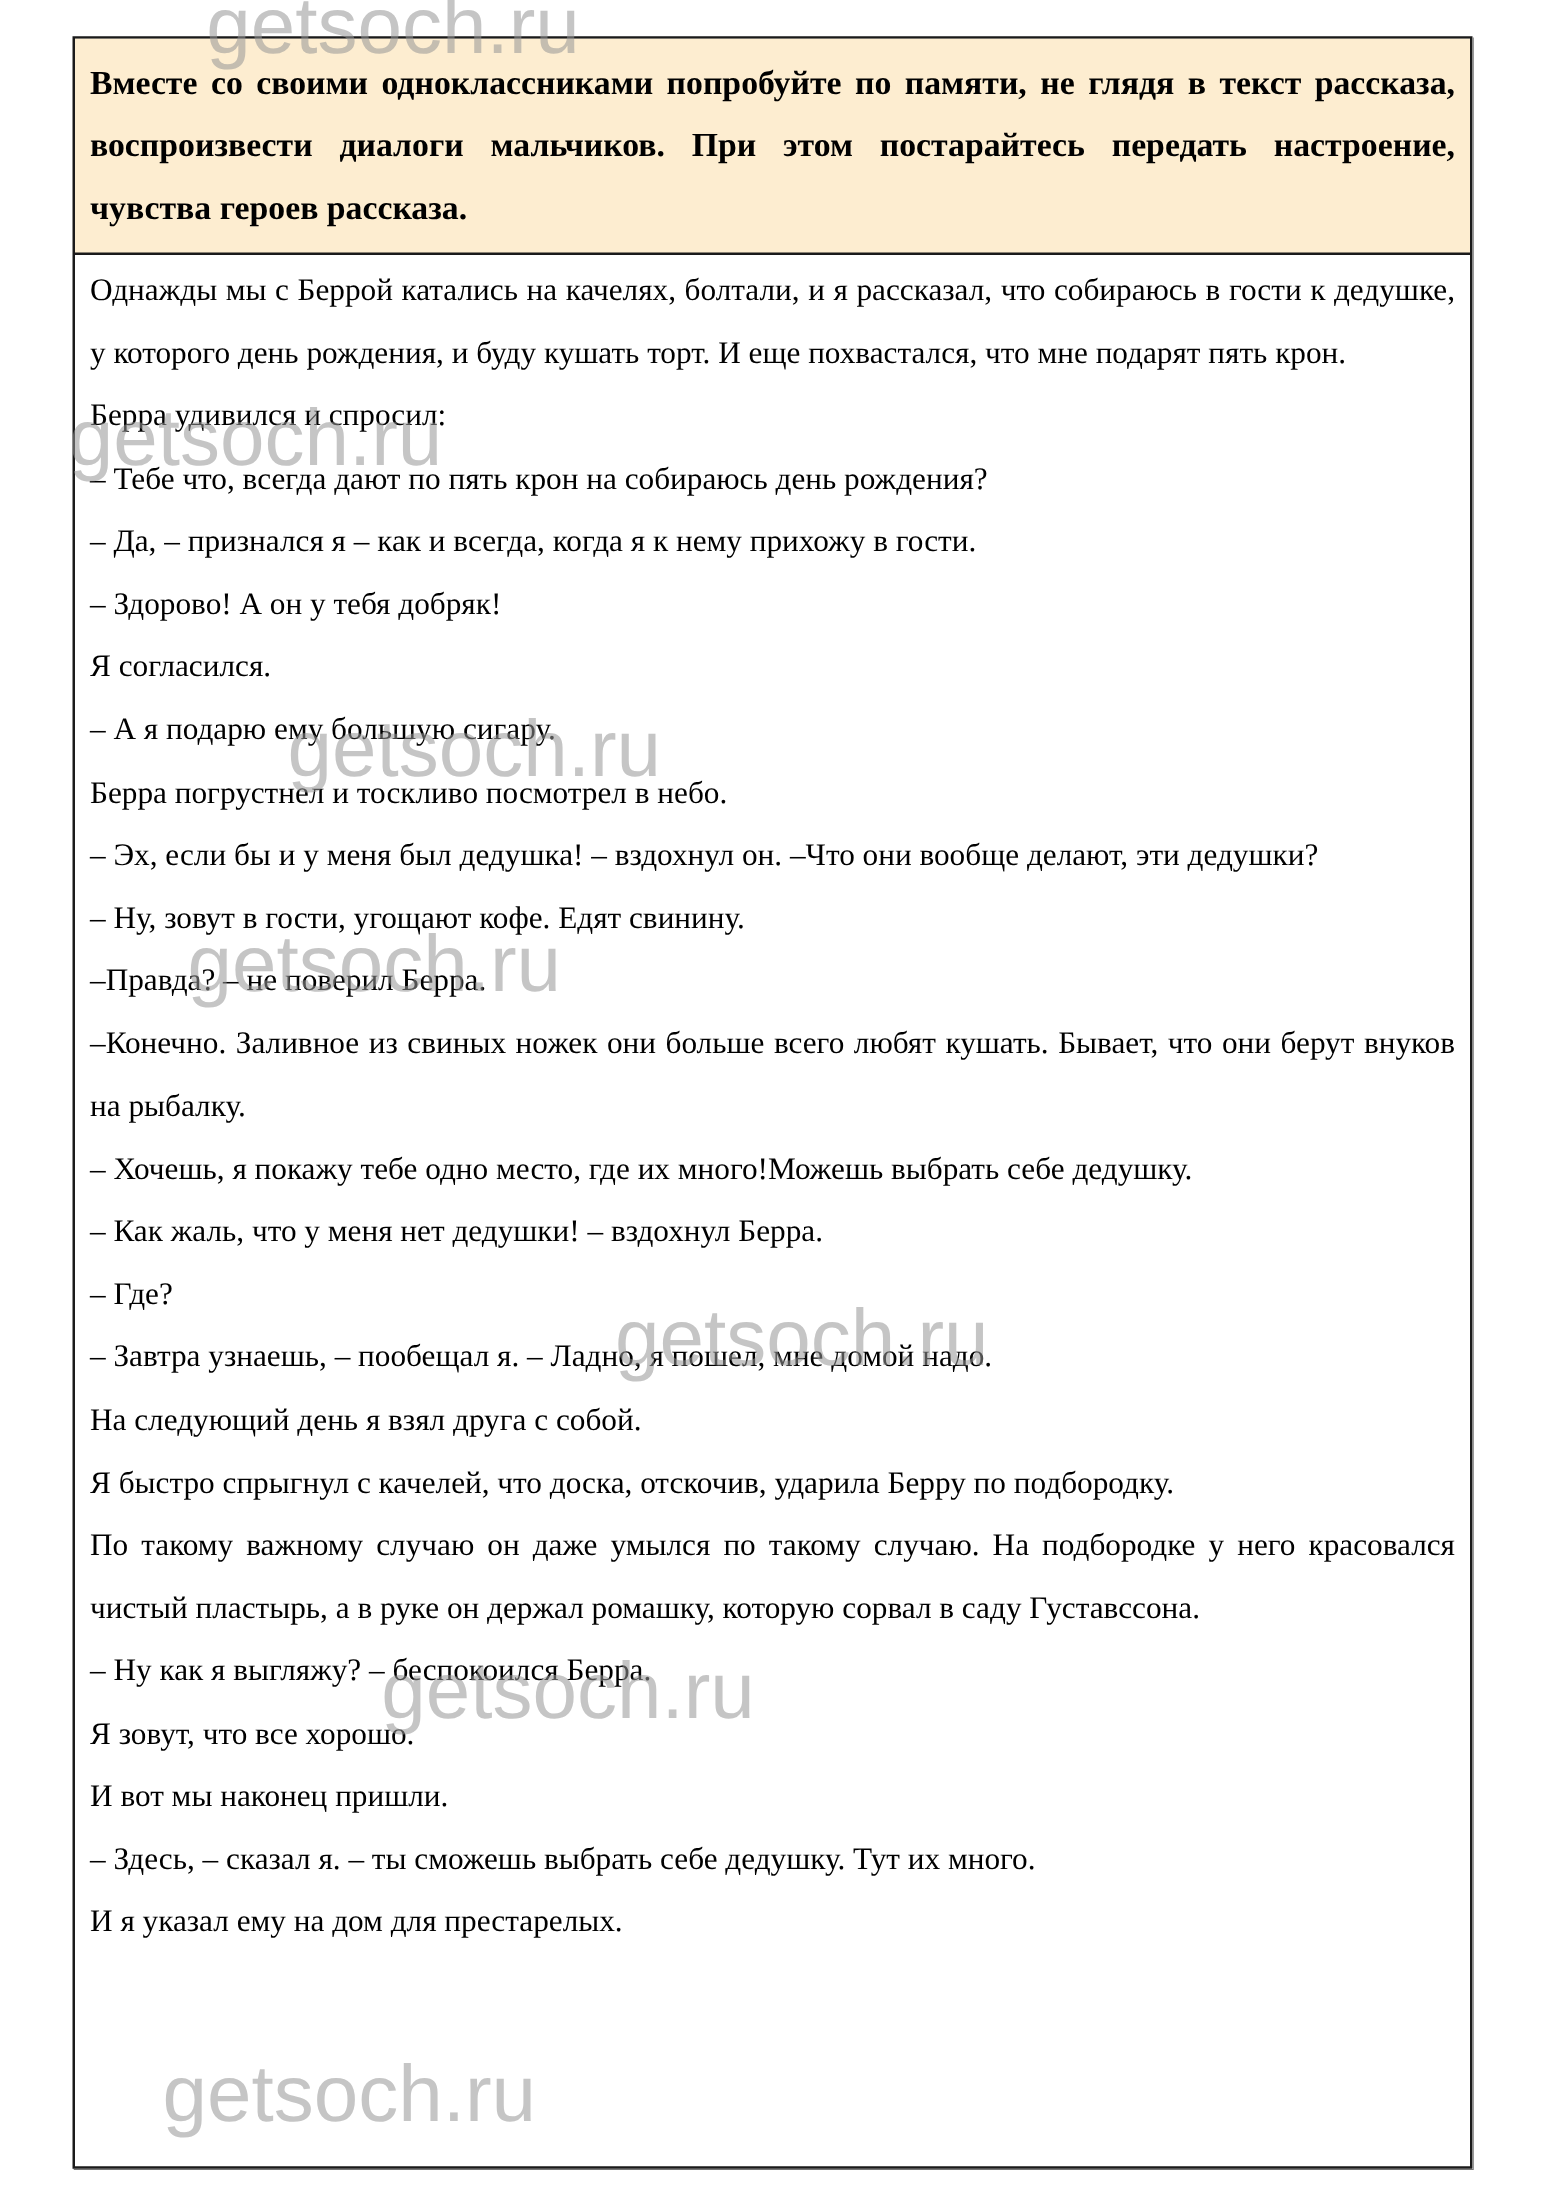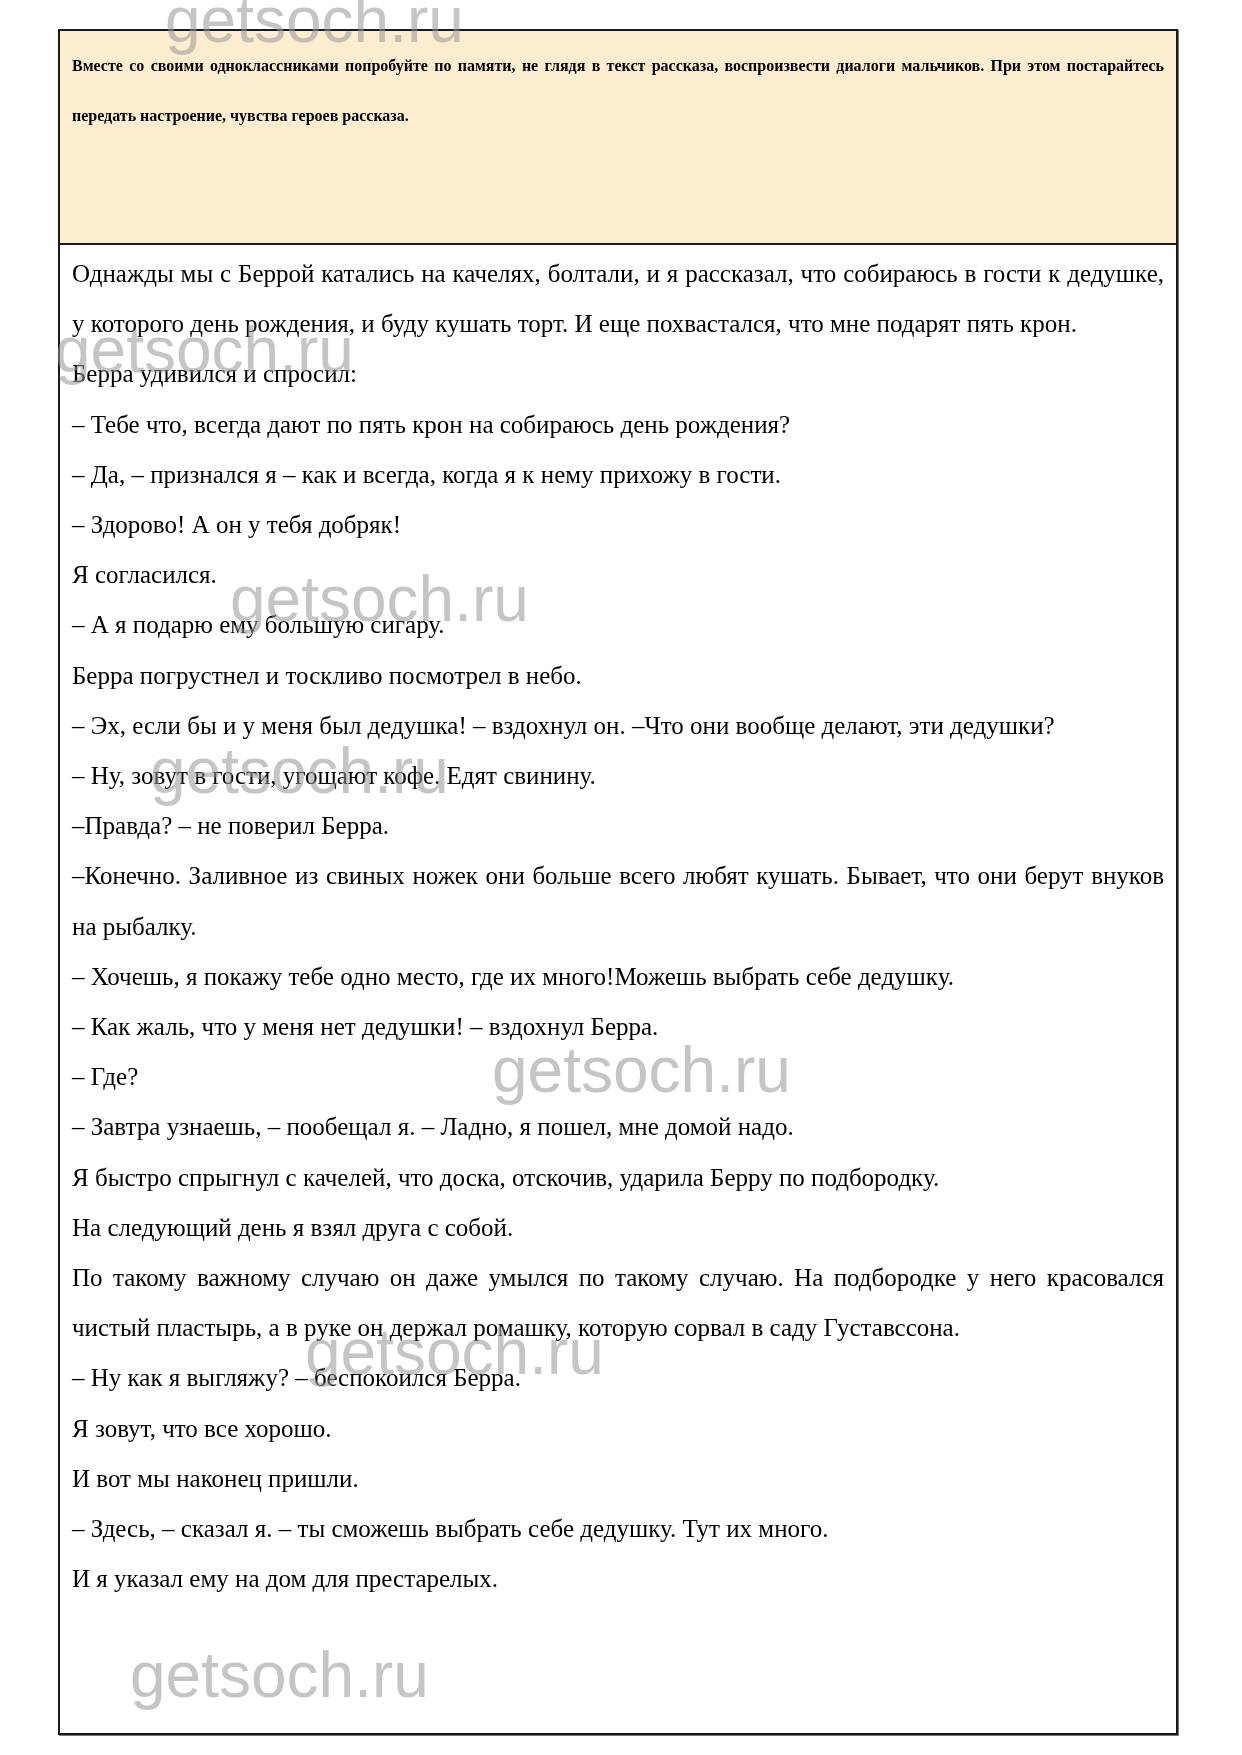--- a/index.html
+++ b/index.html
@@ -21,25 +21,25 @@
       top: 29px;
       width: 1120px;
       height: 1706px;
       border: 2px solid #1a1a1a;
       box-shadow: 1px 1px 0 #777;
       box-sizing: border-box;
     }
     .task {
       background: #fdedd0;
       border-bottom: 2px solid #1a1a1a;
-      height: 214px;
+      height: 173px;
       box-sizing: border-box;
       padding: 10px 12px 16px 12px;
       font-weight: bold;
-      font-size: 16px;
+      font-size: 27px;
       line-height: 50px;
       text-align: justify;
     }
     .story {
       padding: 4px 12px 0 12px;
       font-size: 25px;
       line-height: 50.2px;
     }
     .story p {
       margin: 0;
@@ -74,22 +74,22 @@
     <p>– А я подарю ему большую сигару.</p>
     <p>Берра погрустнел и тоскливо посмотрел в небо.</p>
     <p>– Эх, если бы и у меня был дедушка! – вздохнул он. –Что они вообще делают, эти дедушки?</p>
     <p>– Ну, зовут в гости, угощают кофе. Едят свинину.</p>
     <p>–Правда? – не поверил Берра.</p>
     <p>–Конечно. Заливное из свиных ножек они больше всего любят кушать. Бывает, что они берут внуков на рыбалку.</p>
     <p>– Хочешь, я покажу тебе одно место, где их много!Можешь выбрать себе дедушку.</p>
     <p>– Как жаль, что у меня нет дедушки! – вздохнул Берра.</p>
     <p>– Где?</p>
     <p>– Завтра узнаешь, – пообещал я. – Ладно, я пошел, мне домой надо.</p>
+    <p>На следующий день я взял друга с собой.</p>
     <p>Я быстро спрыгнул с качелей, что доска, отскочив, ударила Берру по подбородку.</p>
-    <p>На следующий день я взял друга с собой.</p>
     <p>По такому важному случаю он даже умылся по такому случаю. На подбородке у него красовался чистый пластырь, а в руке он держал ромашку, которую сорвал в саду Густавссона.</p>
     <p>– Ну как я выгляжу? – беспокоился Берра.</p>
     <p>Я зовут, что все хорошо.</p>
     <p>И вот мы наконец пришли.</p>
     <p>– Здесь, – сказал я. – ты сможешь выбрать себе дедушку. Тут их много.</p>
     <p>И я указал ему на дом для престарелых.</p>
   </div>
 </div>
 
 <div class="watermark" style="left:165px; top:-12px;">getsoch.ru</div>

